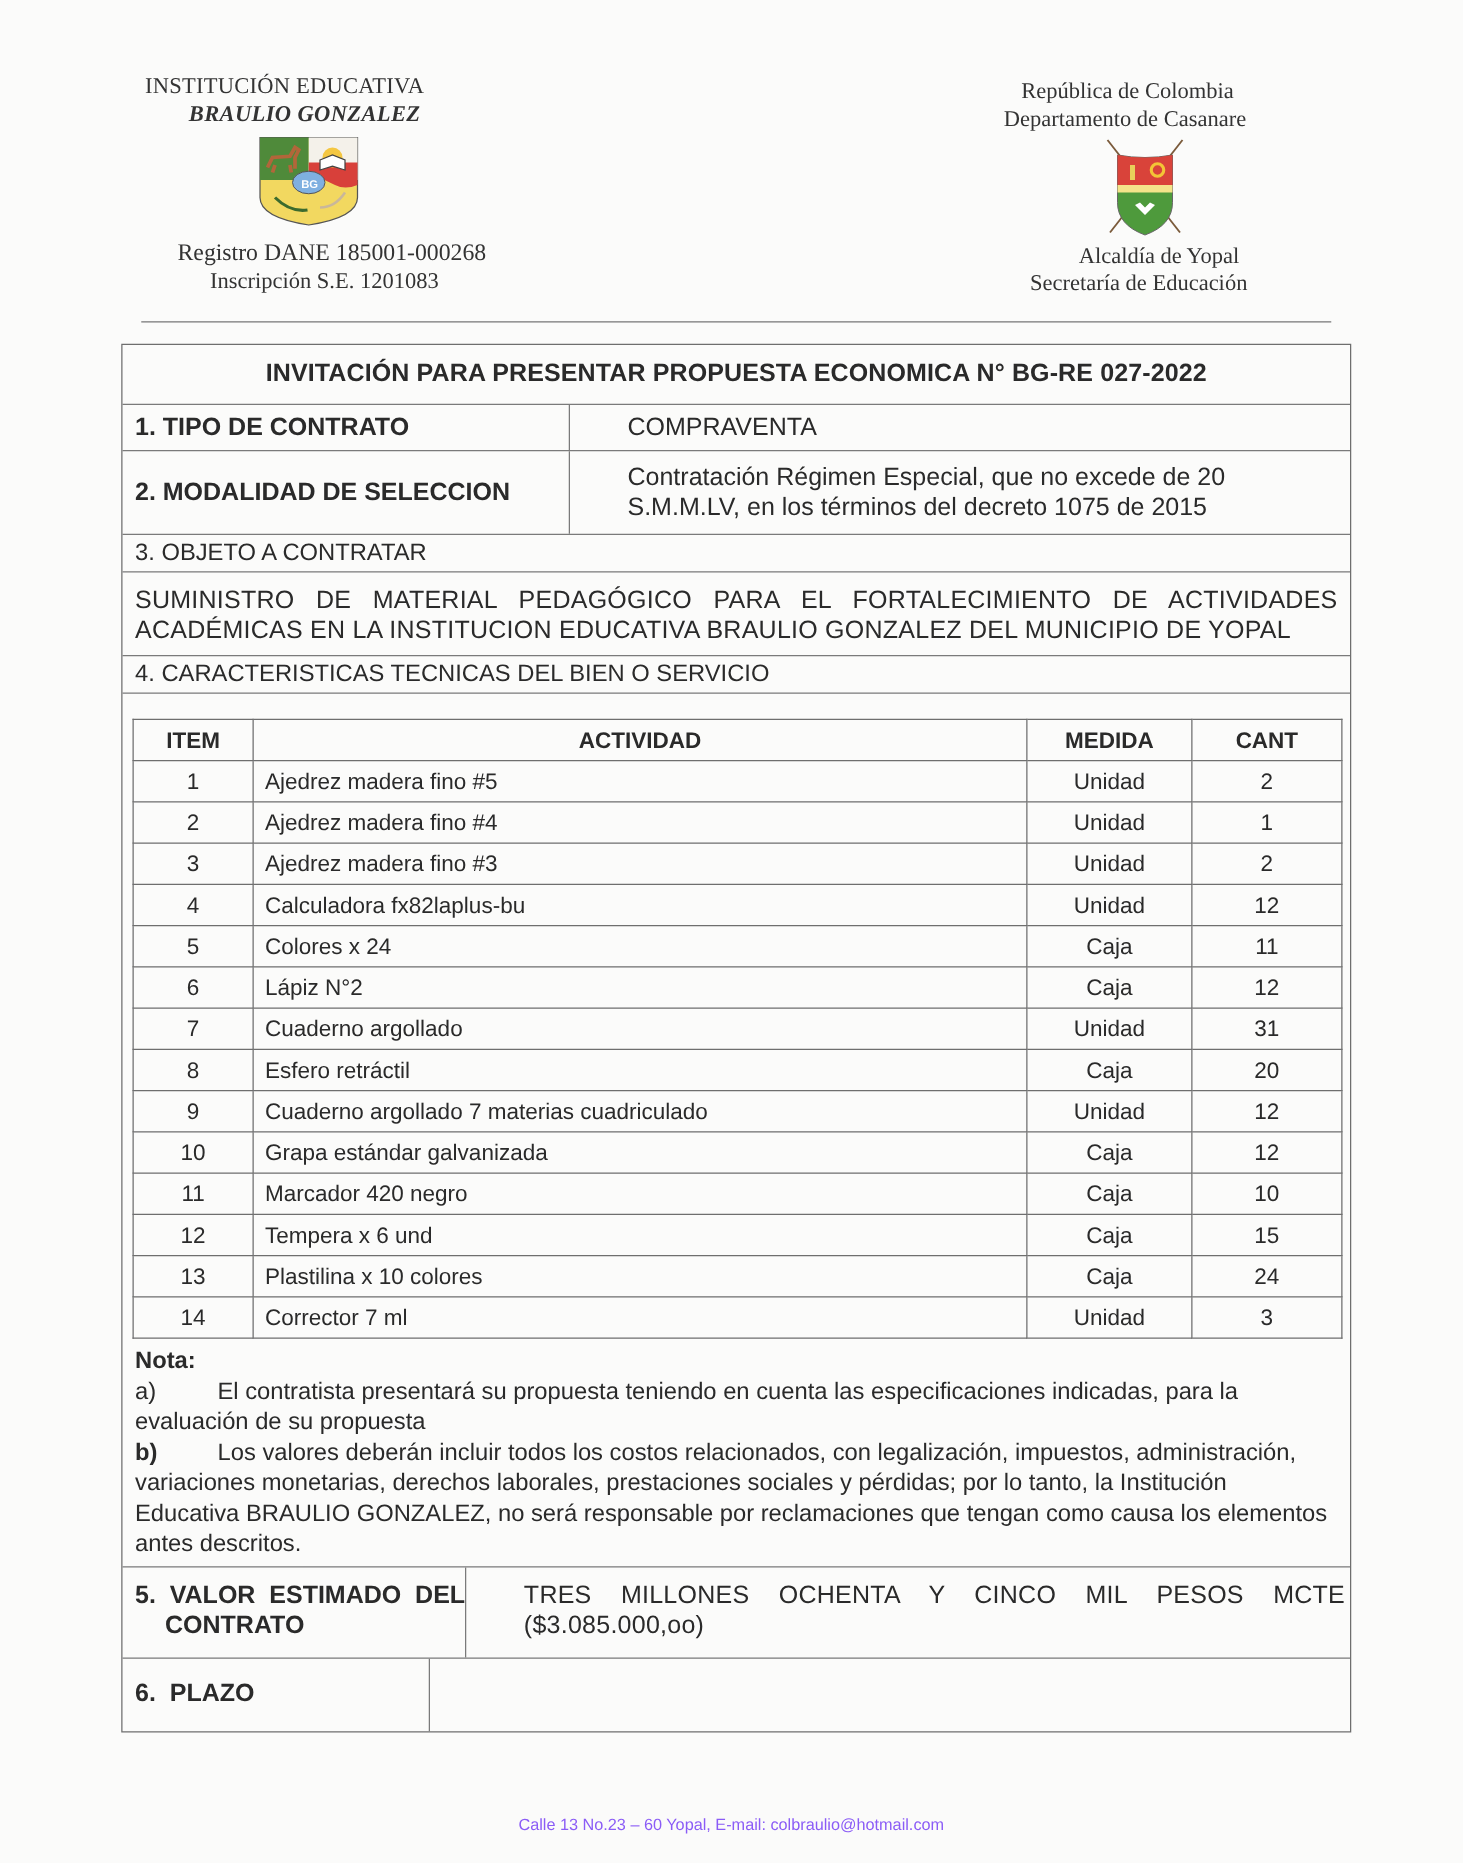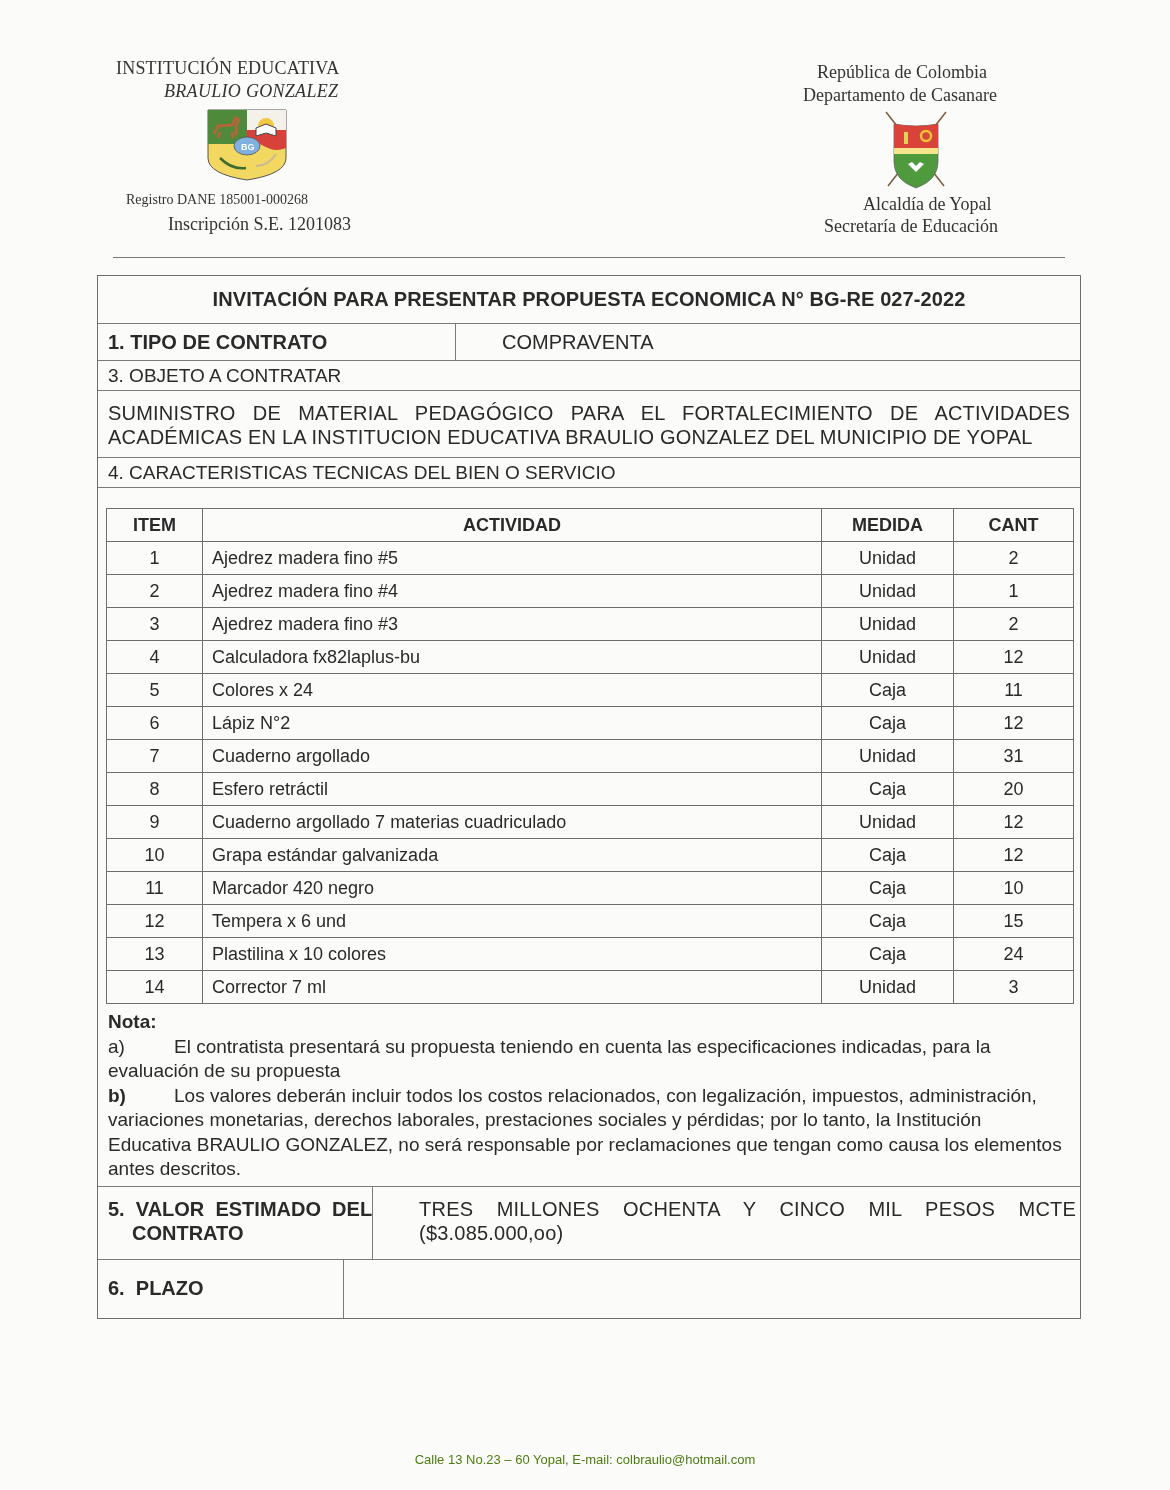--- a/index.html
+++ b/index.html
@@ -2,22 +2,22 @@
 <html><head>
 <meta charset="utf-8">
 <style>
   * { box-sizing: border-box; margin: 0; padding: 0; }
   html, body { width: 1170px; height: 1490px; background: #fbfbfa; }
   body { position: relative; font-family: "Liberation Sans", sans-serif; color: #2a2a2a; overflow: hidden; }
 
   
   .hdr-left { position: absolute; left: 100px; top: 58px; width: 290px; text-align: center; font-family: "Liberation Serif", serif; font-size: 18px; color: #333; }
   .hdr-left .l1 { position: absolute; left: 16px; top: 0; white-space: nowrap; letter-spacing: 0.2px; }
-  .hdr-left .l2 { position: absolute; left: 64px; top: 23px; white-space: nowrap; font-weight: normal; font-style: italic; letter-spacing: 0.3px; }
-  .hdr-left .reg { position: absolute; left: 26px; top: 134px; white-space: nowrap; font-size: 14px; }
+  .hdr-left .l2 { position: absolute; left: 51px; top: 23px; white-space: nowrap; font-weight: bold; font-style: italic; letter-spacing: 0.3px; }
+  .hdr-left .reg { position: absolute; left: 42px; top: 134px; white-space: nowrap; font-size: 19px; }
   .hdr-left .ins { position: absolute; left: 68px; top: 156px; white-space: nowrap; font-size: 18px; }
   .logo-left { position: absolute; left: 206px; top: 108px; width: 82px; height: 74px; }
 
   .hdr-right { position: absolute; left: 780px; top: 62px; width: 260px; font-family: "Liberation Serif", serif; font-size: 18px; color: #333; }
   .hdr-right .r1 { position: absolute; left: 37px; top: 0; white-space: nowrap; }
   .hdr-right .r2 { position: absolute; left: 23px; top: 23px; white-space: nowrap; }
   .hdr-right .r3 { position: absolute; left: 83px; top: 132px; white-space: nowrap; }
   .hdr-right .r4 { position: absolute; left: 44px; top: 154px; white-space: nowrap; }
   .logo-right { position: absolute; left: 880px; top: 108px; width: 72px; height: 82px; }
 
@@ -55,21 +55,21 @@
   .nota .bl { font-weight: bold; }
 
   .r5 .lbl { width: 312px; height: 72px; align-items: flex-start; padding-top: 10px; line-height: 24px; justify-content: center; }
   .r5 .val { height: 72px; align-items: flex-start; padding-top: 10px; line-height: 24px; flex: 1; padding-right: 10px; text-align: justify; text-align-last: left; letter-spacing: 0.2px; }
   .r5 .val span { display: block; }
   .r5 .lbl span { display: block; }
 
   .r6 .lbl { width: 246px; height: 58px; }
   .r6 .val { height: 58px; }
 
-  .footer { position: absolute; left: 0; width: 1170px; top: 1452px; text-align: center; font-size: 13px; color: #4d7c0f; }
+  .footer { position: absolute; left: 0; width: 1170px; top: 1452px; text-align: center; font-size: 13px; color: #8b5cf6; }
 </style>
 </head>
 <body>
 
 <div class="hdr-left">
   <div class="l1">INSTITUCIÓN EDUCATIVA</div>
   <div class="l2">BRAULIO GONZALEZ</div>
   <div class="reg">Registro DANE 185001-000268</div>
   <div class="ins">Inscripción   S.E.  1201083</div>
 </div>
@@ -107,20 +107,29 @@
 <div class="hdr-rule"></div>
 
 <div class="box">
   <div class="row title-row">INVITACIÓN PARA PRESENTAR PROPUESTA ECONOMICA N° BG-RE 027-2022</div>
 
   <div class="row two-col r1">
     <div class="lbl">1.  TIPO DE CONTRATO</div>
     <div class="val">COMPRAVENTA</div>
   </div>
 
+  <div class="row two-col r2">
+    <div class="lbl">2.  MODALIDAD DE SELECCION</div>
+    <div class="val">
+      <div>
+        <div>Contratación Régimen Especial, que no excede de 20</div>
+        <div>S.M.M.LV, en los términos del decreto 1075 de 2015</div>
+      </div>
+    </div>
+  </div>
 
   <div class="row sec-hdr">3.  OBJETO A CONTRATAR</div>
   <div class="row obj-text">SUMINISTRO DE MATERIAL PEDAGÓGICO PARA EL FORTALECIMIENTO DE ACTIVIDADES ACADÉMICAS EN LA INSTITUCION EDUCATIVA BRAULIO GONZALEZ DEL MUNICIPIO DE YOPAL</div>
 
   <div class="row sec-hdr">4.  CARACTERISTICAS TECNICAS DEL BIEN O SERVICIO</div>
 
   <div class="row">
     <div class="table-wrap">
       <table class="items">
         <thead>

